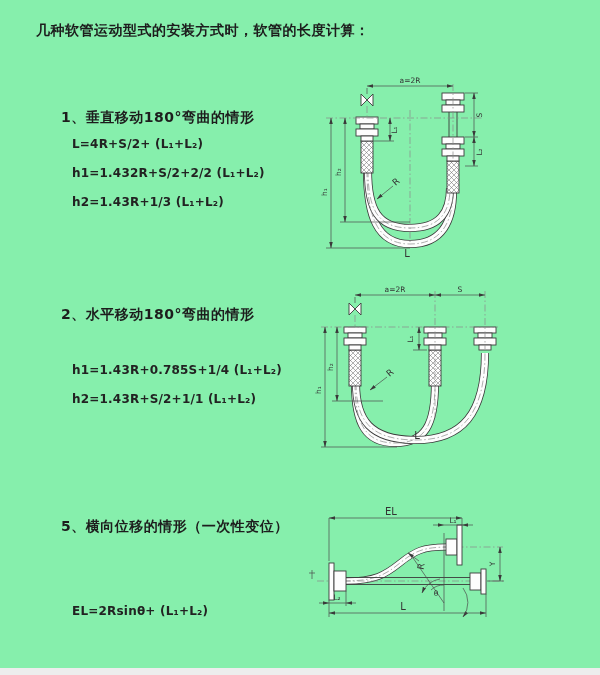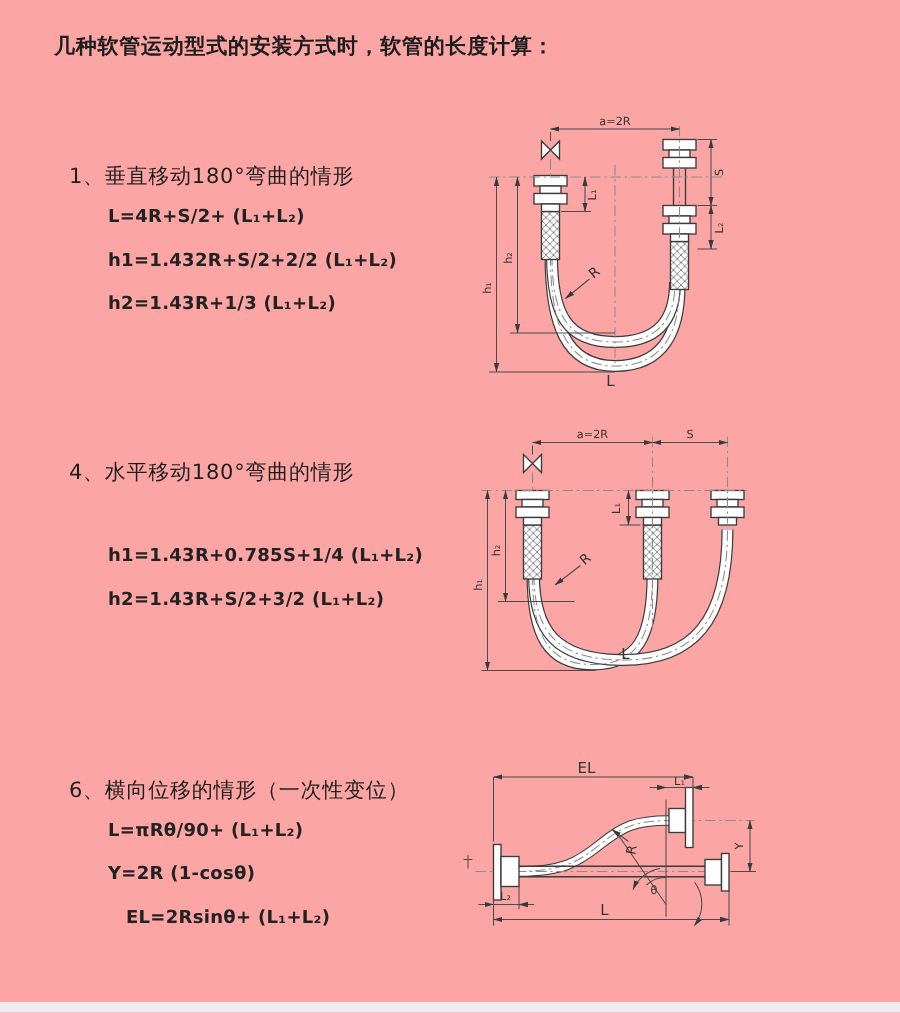--- a/index.html
+++ b/index.html
@@ -1,20 +1,20 @@
 <!DOCTYPE html>
 <html><head>
 <meta charset="utf-8">
 <style>
   html,body{margin:0;padding:0;}
   body{width:600px;height:675px;background:#ffffff;font-family:"DejaVu Sans","Liberation Sans",sans-serif;color:#1d1d1d;}
-  .page{position:relative;width:600px;height:675px;background:#fca5a5;overflow:hidden;}
+  .page{position:relative;width:600px;height:675px;background:#86efac;overflow:hidden;}
   .abs{position:absolute;}
   .title{font-size:14px;font-weight:bold;letter-spacing:0.5px;white-space:nowrap;}
-  .heading{font-size:14px;font-weight:normal;letter-spacing:0.5px;white-space:nowrap;}
+  .heading{font-size:14px;font-weight:bold;letter-spacing:0.5px;white-space:nowrap;margin-left:15px;}
   .formula{font-size:12px;font-weight:bold;letter-spacing:0.2px;white-space:nowrap;color:#222;}
   .scan-edge{position:absolute;left:0;bottom:0;width:600px;height:7px;background:#ededed;}
   svg.diag{position:absolute;overflow:visible;}
   
   .t-o{stroke:#3b3b3b;stroke-width:8;fill:none;}
   .t-i{stroke:#fdfdfd;stroke-width:6.4;fill:none;}
   .n7.t-o{stroke-width:7;}
   .n7.t-i{stroke-width:5.6;}
   .cl{stroke:#8b8b8b;stroke-width:0.7;fill:none;stroke-dasharray:7 2.5 1.5 2.5;}
   .dl{stroke:#4a4a4a;stroke-width:0.7;fill:none;}
@@ -30,28 +30,26 @@
 
 <div class="page">
 
   <div class="title abs" style="left:36px;top:22px">几种软管运动型式的安装方式时，软管的长度计算：</div>
 
   <div class="heading abs" style="left:46px;top:109px">1、垂直移动180°弯曲的情形</div>
   <div class="formula abs" style="left:72px;top:137px">L=4R+S/2+ (L₁+L₂)</div>
   <div class="formula abs" style="left:72px;top:166px">h1=1.432R+S/2+2/2 (L₁+L₂)</div>
   <div class="formula abs" style="left:72px;top:195px">h2=1.43R+1/3 (L₁+L₂)</div>
 
-  <div class="heading abs" style="left:46px;top:306px">4、水平移动180°弯曲的情形</div>
+  <div class="heading abs" style="left:46px;top:306px">2、水平移动180°弯曲的情形</div>
   <div class="formula abs" style="left:72px;top:363px">h1=1.43R+0.785S+1/4 (L₁+L₂)</div>
-  <div class="formula abs" style="left:72px;top:392px">h2=1.43R+S/2+3/2 (L₁+L₂)</div>
-
-  <div class="heading abs" style="left:46px;top:518px">6、横向位移的情形（一次性变位）</div>
-  <div class="formula abs" style="left:72px;top:546px">L=πRθ/90+ (L₁+L₂)</div>
-  <div class="formula abs" style="left:72px;top:575px">Y=2R (1-cosθ)</div>
-  <div class="formula abs" style="left:84px;top:604px">EL=2Rsinθ+ (L₁+L₂)</div>
+  <div class="formula abs" style="left:72px;top:392px">h2=1.43R+S/2+1/1 (L₁+L₂)</div>
+
+  <div class="heading abs" style="left:46px;top:518px">5、横向位移的情形（一次性变位）</div>
+  <div class="formula abs" style="left:72px;top:604px">EL=2Rsinθ+ (L₁+L₂)</div>
 
   <svg class="diag" style="left:314px;top:70px" width="280" height="192" viewBox="0 0 280 192">
     <defs>
       <marker id="arrA" viewBox="0 0 10 10" refX="9.5" refY="5" markerWidth="9" markerHeight="9" orient="auto-start-reverse">
         <path d="M0,2.2 L10,5 L0,7.8 z" fill="#3a3a3a"></path>
       </marker>
       <pattern id="braidA" width="5" height="5" patternUnits="userSpaceOnUse">
         <rect width="5" height="5" fill="#fdfdfd"></rect>
         <path d="M0,5 L5,0 M0,0 L5,5" stroke="#666" stroke-width="0.5"></path>
       </pattern>

